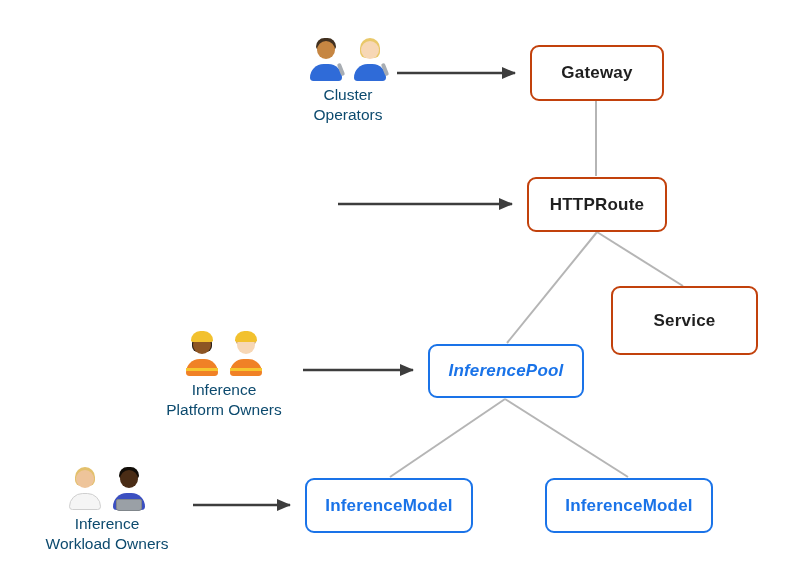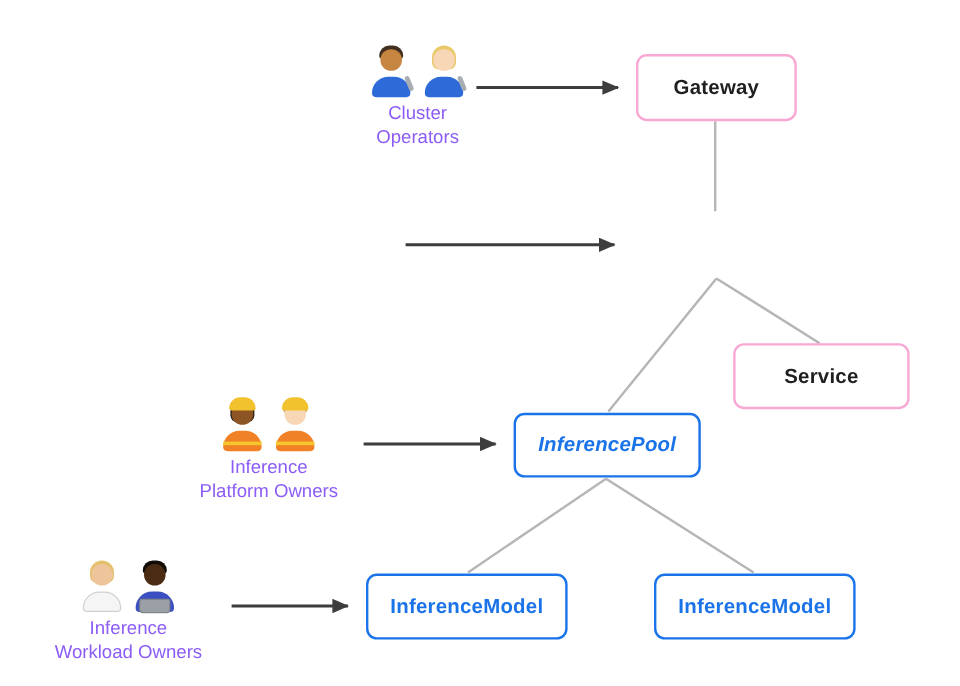--- a/index.html
+++ b/index.html
@@ -8,39 +8,39 @@
     font-family:"Liberation Sans", sans-serif;overflow:hidden;
   }
   .connector-layer{position:absolute;left:0;top:0;width:800px;height:572px;pointer-events:none;}
 
   
   .node{
     position:absolute;display:flex;align-items:center;justify-content:center;
     background:#ffffff;border-radius:9px;font-weight:bold;font-size:17px;
     letter-spacing:.2px;box-sizing:border-box;
   }
-  .node.core{border:2px solid #f9a8d4;color:#1f1f1f;}
+  .node.core{border:2px solid #c2410c;color:#1f1f1f;}
   .node.inference{border:2px solid #1a73e8;color:#1a73e8;}
 
   .n-gateway{left:530px;top:45px;width:134px;height:56px;}
   .n-httproute{left:527px;top:177px;width:140px;height:55px;}
-  .n-service{left:611px;top:286px;width:147px;height:55px;}
+  .n-service{left:611px;top:286px;width:147px;height:69px;}
   .n-inferencepool{left:428px;top:344px;width:156px;height:54px;font-style:italic;}
   .n-inferencemodel1{left:305px;top:478px;width:168px;height:55px;}
   .n-inferencemodel2{left:545px;top:478px;width:168px;height:55px;}
 
   
   .persona{position:absolute;width:170px;text-align:center;}
   .g1{left:263px;top:36px;}
   .g2{left:183px;top:166px;}
   .g3{left:139px;top:331px;}
   .g4{left:22px;top:465px;}
   .people{display:flex;justify-content:center;gap:6px;height:46px;}
   .persona-label{
-    margin-top:3px;font-size:15.5px;line-height:1.28;color:#8b5cf6;
+    margin-top:3px;font-size:15.5px;line-height:1.28;color:#0c4a6e;
     white-space:pre-line;
   }
 
   
   .person{position:relative;display:inline-block;width:38px;height:46px;}
   .person .hair{position:absolute;top:2px;left:50%;transform:translateX(-50%);
     width:20px;height:11px;border-radius:10px 10px 3px 3px;z-index:1;}
   .person .head{position:absolute;top:5px;left:50%;transform:translateX(-50%);
     width:18px;height:18px;border-radius:50%;z-index:2;}
   .person .torso{position:absolute;bottom:1px;left:50%;transform:translateX(-50%);
@@ -158,20 +158,23 @@
           <span class="laptop"></span>
       </span>
     </div>
     <div class="persona-label">Inference
 Workload Owners</div>
   </div>
 
   <div class="node core n-gateway">
     <span>Gateway</span>
   </div>
+  <div class="node core n-httproute">
+    <span>HTTPRoute</span>
+  </div>
   <div class="node core n-service">
     <span>Service</span>
   </div>
   <div class="node inference n-inferencepool">
     <span>InferencePool</span>
   </div>
   <div class="node inference n-inferencemodel1">
     <span>InferenceModel</span>
   </div>
   <div class="node inference n-inferencemodel2">

